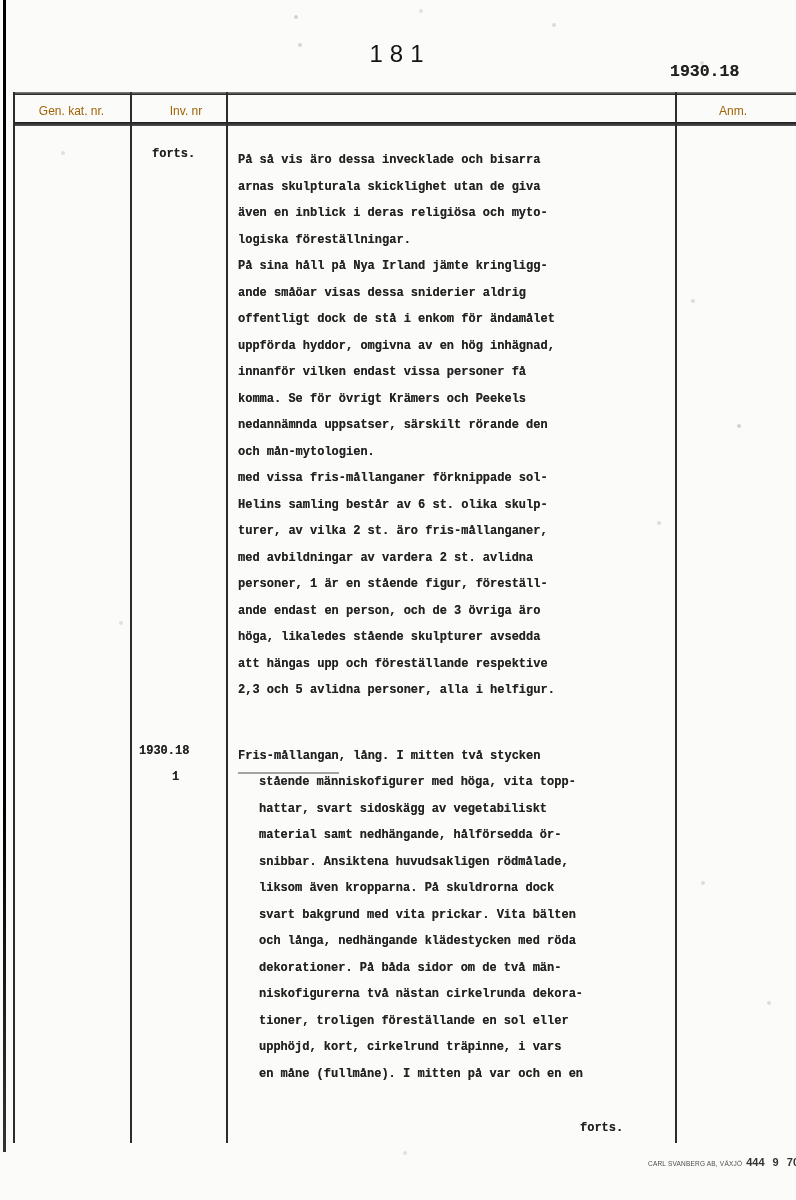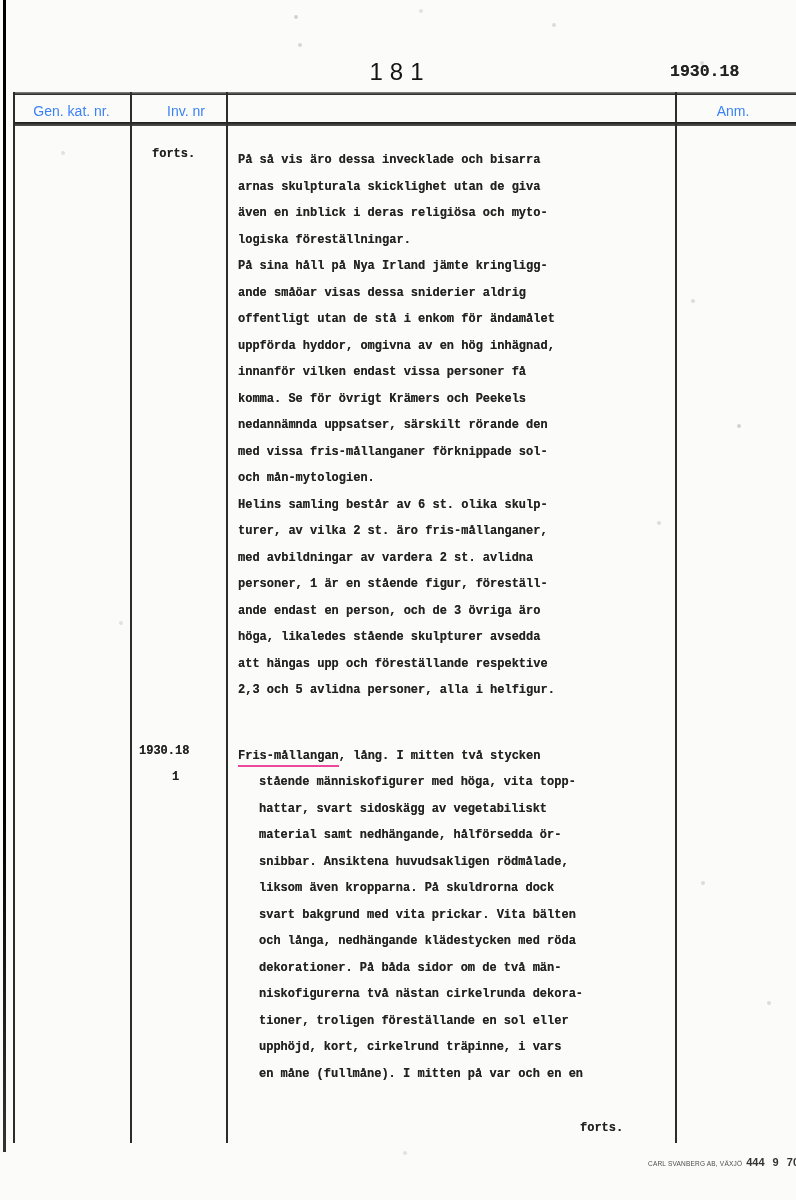--- a/index.html
+++ b/index.html
@@ -18,55 +18,55 @@
     font-size:12px;
     color:#222;
     text-shadow:0 0 0.5px rgba(25,25,25,0.65);
     white-space:pre;
   }
   .scan-edge{
     position:absolute;left:3px;top:0;width:3px;height:1152px;
     background:linear-gradient(#000 70%, #333 100%);
   }
   .page-number{
-    position:absolute;left:330px;top:58px;width:140px;
+    position:absolute;left:330px;top:40px;width:140px;
     text-align:center;
     font-size:24px;letter-spacing:7px;color:#141414;
   }
   .catalog-ref{
     position:absolute;left:670px;top:62px;
     font-size:16.5px;
   }
   
   .rule-top{position:absolute;left:13px;top:92px;width:783px;height:3px;
     background:linear-gradient(#8a8a8a,#1c1c1c);}
   .rule-mid{position:absolute;left:13px;top:122px;width:783px;height:4px;
     background:linear-gradient(#1a1a1a,#555);}
   .vline{position:absolute;top:92px;width:2px;height:1051px;background:#2c2c2c;}
   .v1{left:13px;}
   .v2{left:130px;}
   .v3{left:226px;}
   .v4{left:675px;}
   .col-head{
     position:absolute;top:101px;height:20px;
-    font-size:14px;color:#3b82f6;text-align:center;line-height:20px;
+    font-size:12px;color:#a16207;text-align:center;line-height:20px;
   }
   .ch1{left:13px;width:117px;}
   .ch2{left:132px;width:108px;}
   .ch3{left:677px;width:112px;}
   
   .inv-forts{position:absolute;left:152px;top:147px;}
   .inv-group{position:absolute;left:139px;top:744px;}
   .inv-item{position:absolute;left:172px;top:770px;}
   
   .main-col{position:absolute;left:238px;top:147px;width:452px;}
   .tline{line-height:26.5px;height:26.5px;}
   .ind{padding-left:21px;font-family:Liberation Mono, monospace;}
   .entry-gap{height:39px;}
-  .utitle{border-bottom:2px solid #ec4899;padding-bottom:2px;margin-top:27px;}
+  .utitle{border-bottom:2px solid #a3a3a3;padding-bottom:9px;margin-top:27px;}
   .forts-bottom{position:absolute;left:580px;top:1121px;}
   
   .printer{
     position:absolute;left:648px;top:1156px;width:140px;
     display:flex;align-items:baseline;gap:4px;white-space:nowrap;
   }
   .printer .pname{font-size:6.5px;color:#4c4c4c;letter-spacing:0.2px;}
   .printer .pcode{font-size:11px;font-weight:700;color:#333;word-spacing:5px;}
   
   .speckles{
@@ -112,27 +112,27 @@
 <div class="inv-group tw">1930.18</div>
 <div class="inv-item tw">1</div>
 
 <div class="main-col">
   <div class="tline tw">På så vis äro dessa invecklade och bisarra</div>
   <div class="tline tw">arnas skulpturala skicklighet utan de giva</div>
   <div class="tline tw">även en inblick i deras religiösa och myto-</div>
   <div class="tline tw">logiska föreställningar.</div>
   <div class="tline tw">På sina håll på Nya Irland jämte kringligg-</div>
   <div class="tline tw">ande småöar visas dessa sniderier aldrig</div>
-  <div class="tline tw">offentligt utan de stå i enkom för ändamålet</div>
+  <div class="tline tw">offentligt dock de stå i enkom för ändamålet</div>
   <div class="tline tw">uppförda hyddor, omgivna av en hög inhägnad,</div>
   <div class="tline tw">innanför vilken endast vissa personer få</div>
   <div class="tline tw">komma. Se för övrigt Krämers och Peekels</div>
   <div class="tline tw">nedannämnda uppsatser, särskilt rörande den</div>
+  <div class="tline tw">och mån-mytologien.</div>
   <div class="tline tw">med vissa fris-mållanganer förknippade sol-</div>
-  <div class="tline tw">och mån-mytologien.</div>
   <div class="tline tw">Helins samling består av 6 st. olika skulp-</div>
   <div class="tline tw">turer, av vilka 2 st. äro fris-mållanganer,</div>
   <div class="tline tw">med avbildningar av vardera 2 st. avlidna</div>
   <div class="tline tw">personer, 1 är en stående figur, föreställ-</div>
   <div class="tline tw">ande endast en person, och de 3 övriga äro</div>
   <div class="tline tw">höga, likaledes stående skulpturer avsedda</div>
   <div class="tline tw">att hängas upp och föreställande respektive</div>
   <div class="tline tw">2,3 och 5 avlidna personer, alla i helfigur.</div>
 
   <div class="entry-gap"></div>

